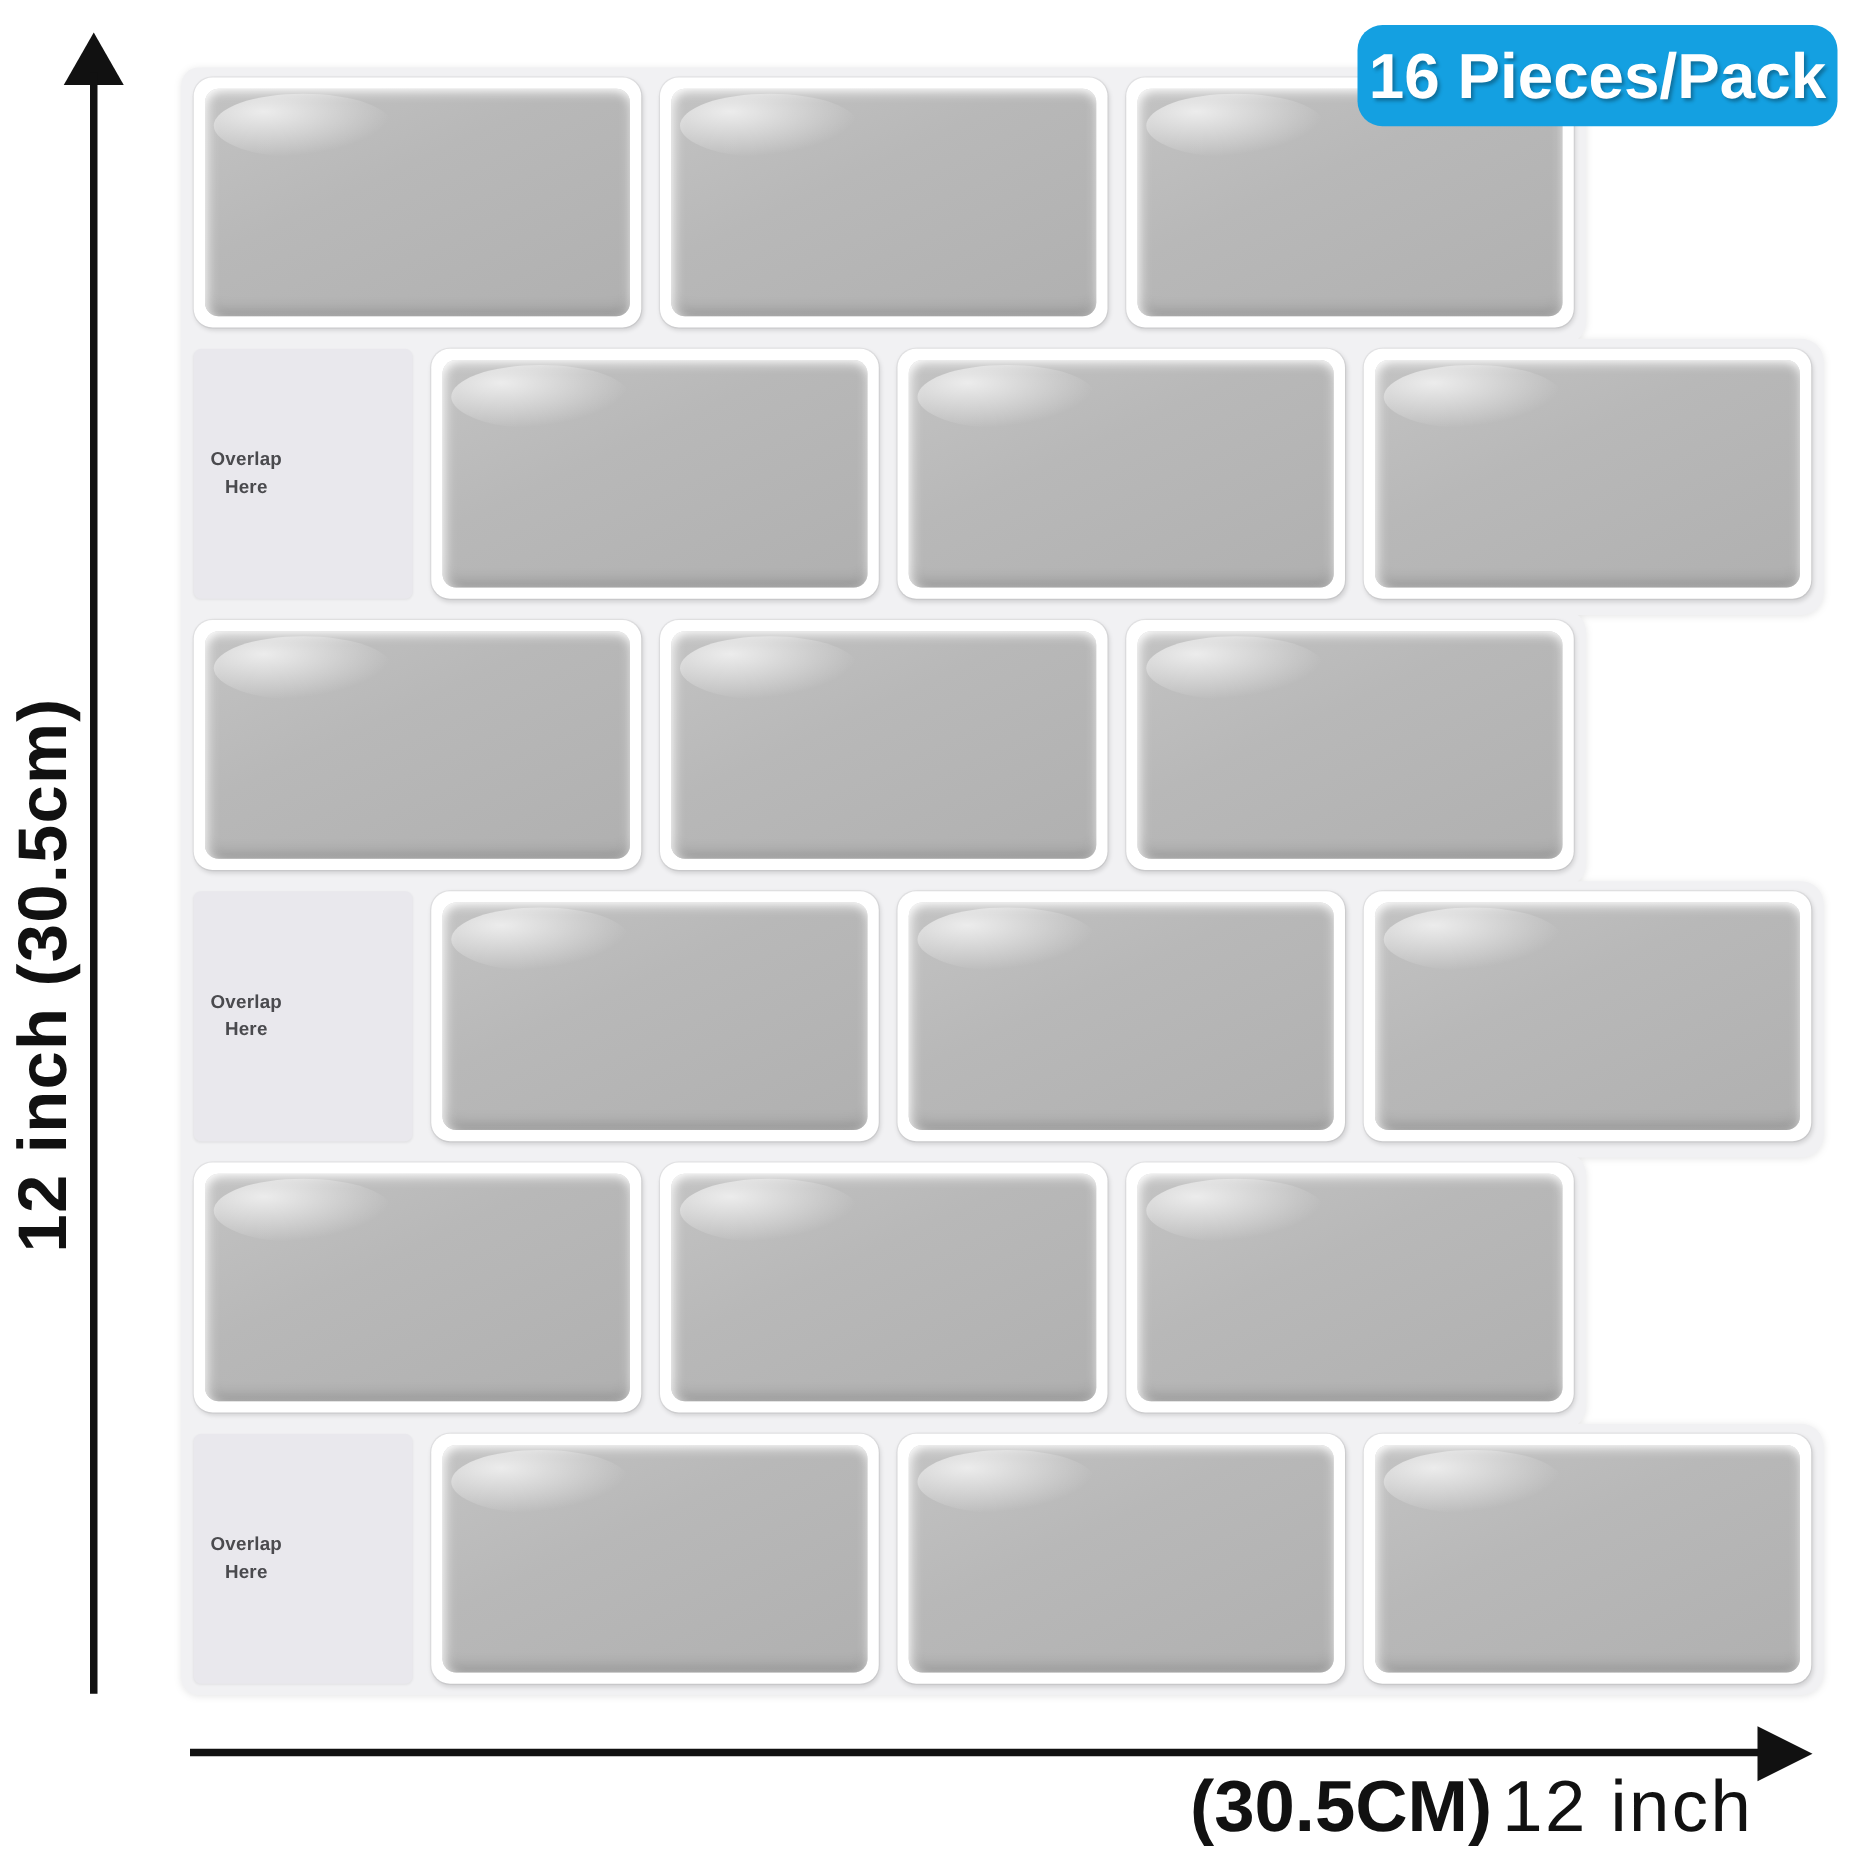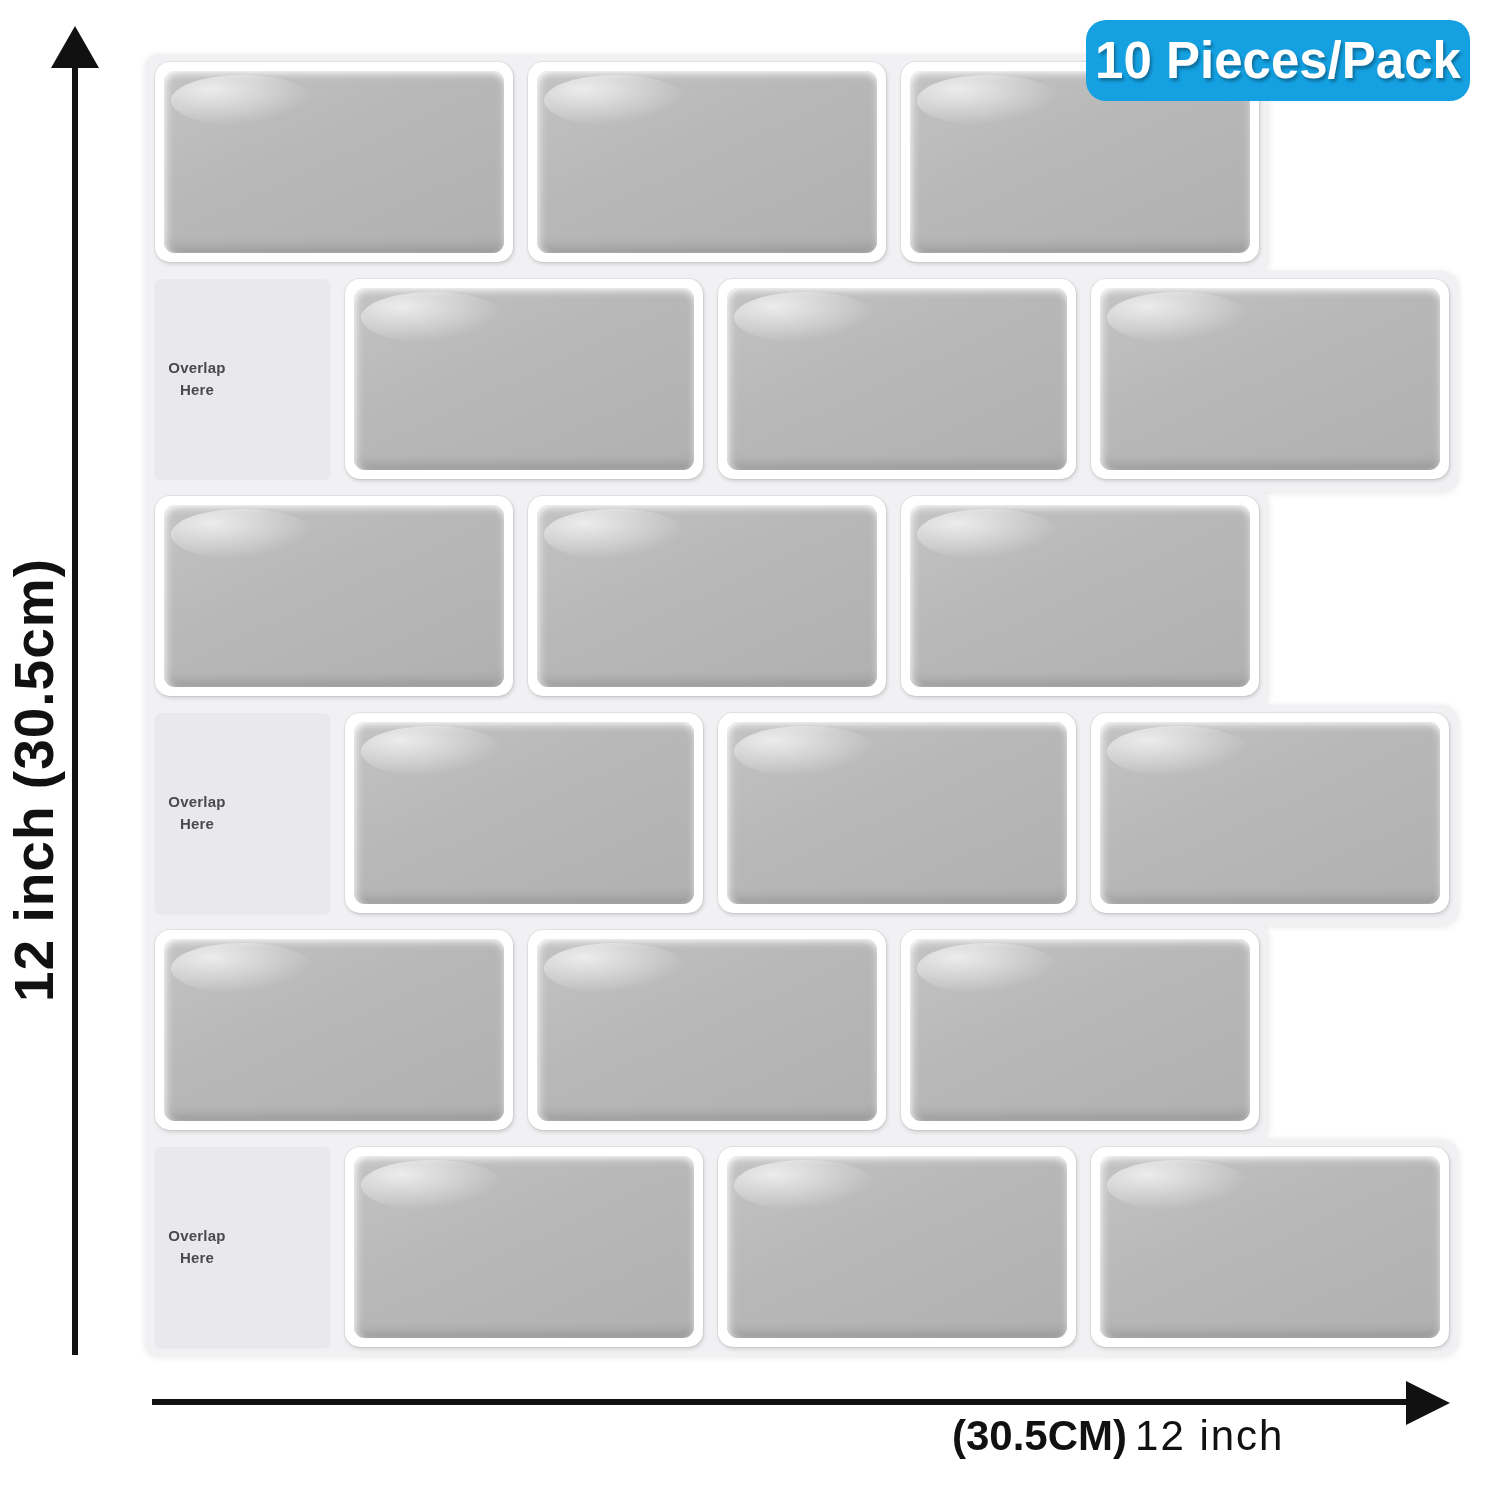--- a/index.html
+++ b/index.html
@@ -47,21 +47,21 @@
     position: absolute;
     left: 1406px; top: 1381px;
     width: 0; height: 0;
     border-top: 22px solid transparent;
     border-bottom: 22px solid transparent;
     border-left: 44px solid var(--arrow-color, #111);
   }
   .h-label {
     position: absolute;
     left: 952px; top: 1412px;
-    font-size: 42px;
+    font-size: 58px;
     color: var(--arrow-color, #111);
     white-space: nowrap;
   }
   .h-label .metric { font-weight: bold; }
   .h-label .imperial { font-weight: normal; margin-left: 8px; letter-spacing: 2px; }
 
   
   .sheet {
     position: absolute;
     left: 145px; top: 54px;
@@ -220,21 +220,21 @@
         <div class="tile tile-gray" style="left: 573px; top: 8px; width: 358px; height: 200px;">
           <div class="fill"></div>
         </div>
         <div class="tile tile-gray" style="left: 946px; top: 8px; width: 358px; height: 200px;">
           <div class="fill"></div>
         </div>
       </div>
     </div>
 
   <div class="badge">
-    <span>10 Pieces/Pack</span>
+    <span>16 Pieces/Pack</span>
   </div>
 
   <div class="h-line"></div>
   <div class="h-head"></div>
   <div class="h-label">
     <span class="metric">(30.5CM)</span><span class="imperial">12 inch</span>
   </div>
 
 </div>
 

